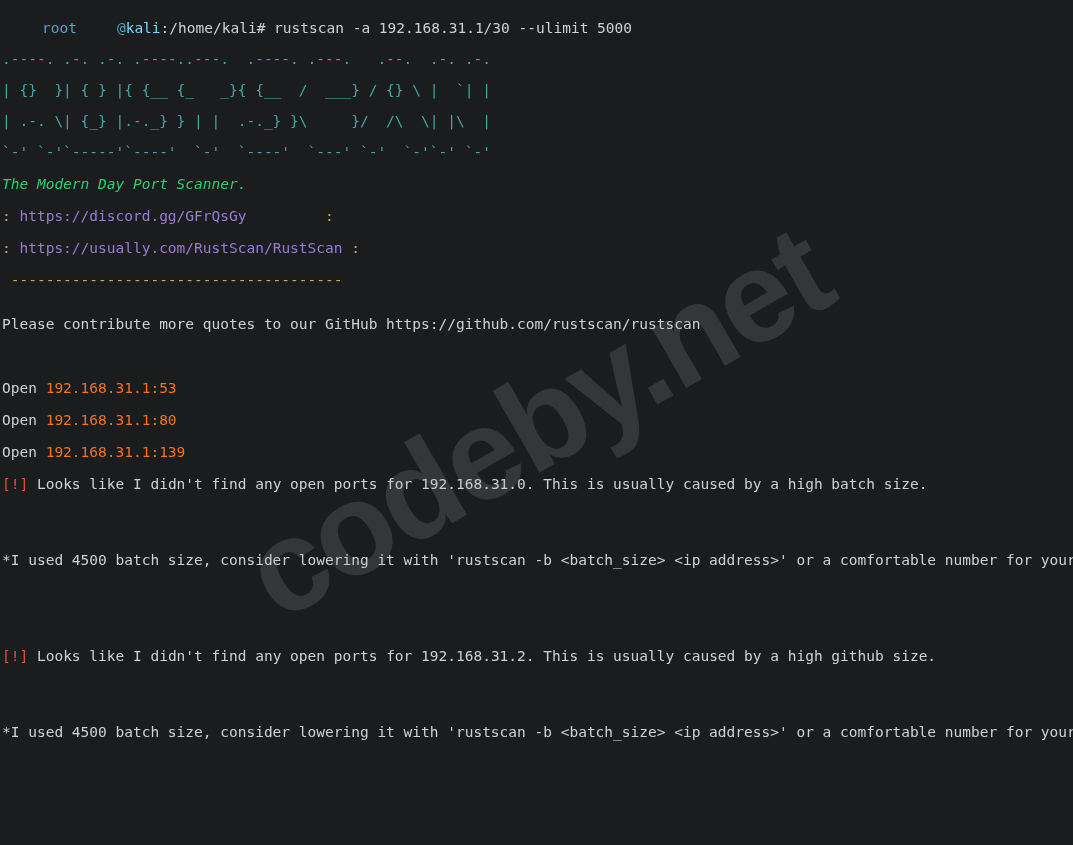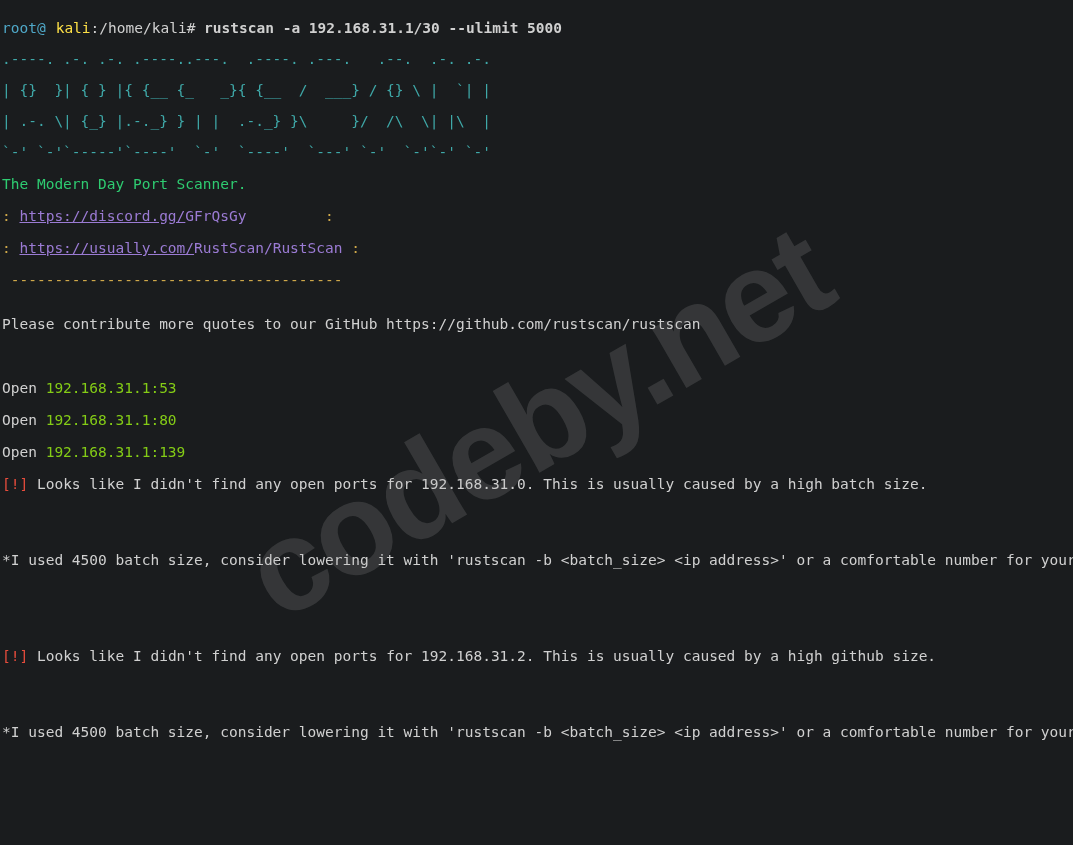--- a/index.html
+++ b/index.html
@@ -12,31 +12,31 @@
     line-height: 16px;
     width: 1073px;
     height: 845px;
     overflow: hidden;
     position: relative;
   }
   .term {
     padding: 4px 2px;
     white-space: pre;
   }
-  .prompt-user { color: #4fa8c8; }
-  .prompt-host { color: #fde047; margin-left: 10px; }
+  .prompt-user { color: #4fa8c8; margin-left: 40px; }
+  .prompt-host { color: #7dd3fc; }
   .prompt-path { color: #d0d0d0; }
-  .prompt-cmd  { color: #d0d0d0; font-weight: bold; }
+  .prompt-cmd  { color: #d0d0d0; }
   .ascii-art   { color: #3fa9a9; line-height:15px; }
-  .green       { color: #2ecc71; }
+  .green       { color: #2ecc71; font-style: italic; }
   .yellow      { color: #cfa84a; }
   .white       { color: #d0d0d0; margin-top: 12px; }
-  .link        { color: #9b7bd4; text-decoration: underline; }
+  .link        { color: #9b7bd4; }
   .link-end    { color: #9b7bd4; }
-  .open-addr   { color: #84cc16; }
+  .open-addr   { color: #f97316; }
   .red         { color: #e74c3c; }
   .bracket     { color: #4fa8c8; }
   .line { display:block; }
   
   .watermark {
     position: absolute;
     left: 50%;
     top: 50%;
     transform: translate(-50%, -55%) rotate(-30deg);
     font-family: Arial, Helvetica, sans-serif;

